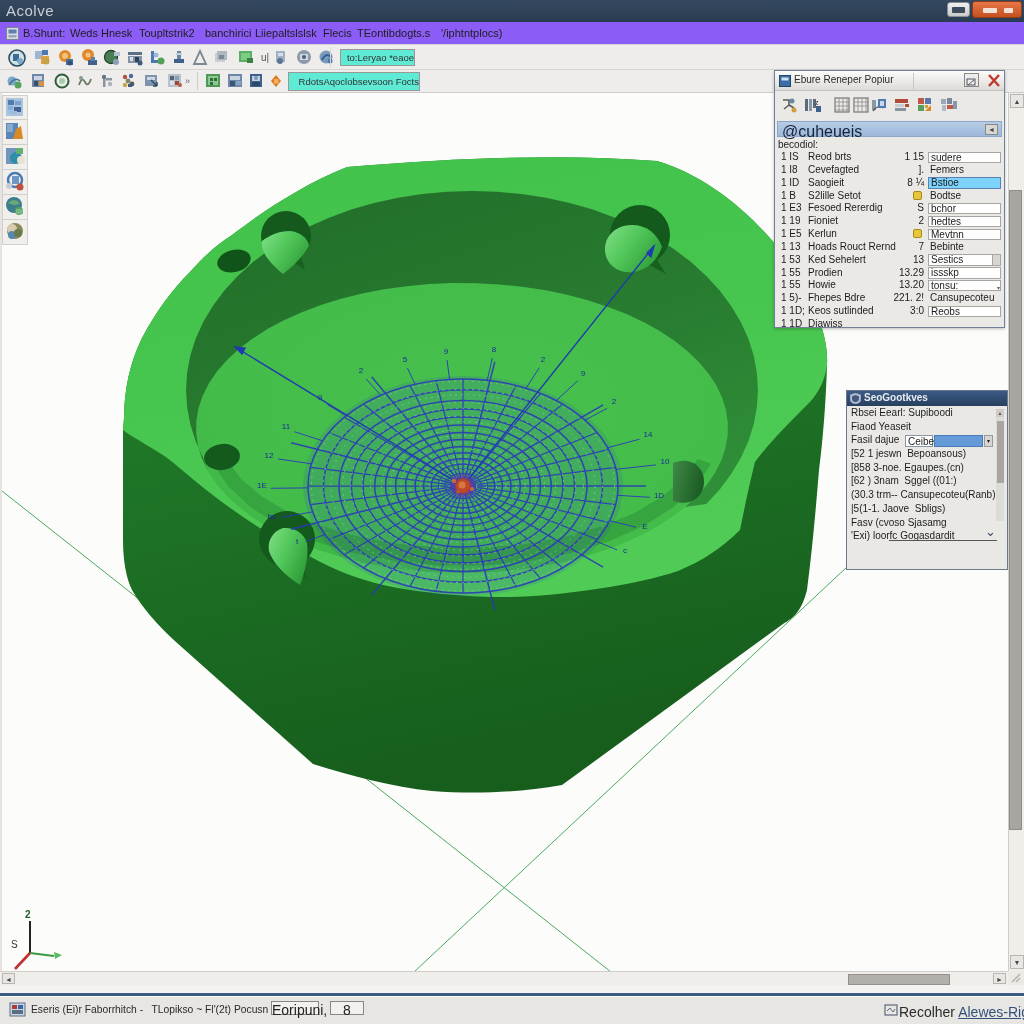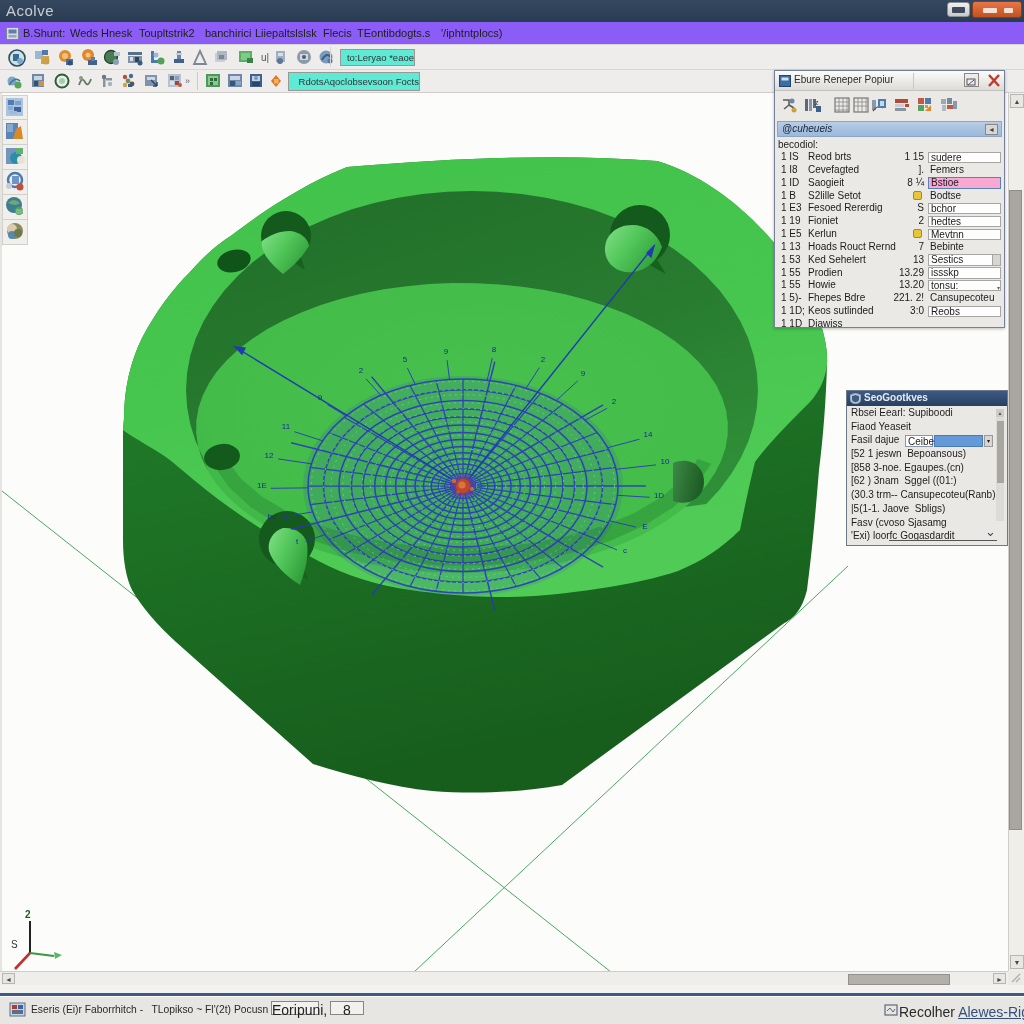--- a/index.html
+++ b/index.html
@@ -30,32 +30,32 @@
   
   #lefttools { left:2px; top:95px; width:27px; }
   .lt-btn { width:26px; height:25px; background:#f0efec; border:1px solid #d2d0cc; border-top:none; position:relative; }
   .lt-btn:first-child { border-top:1px solid #d2d0cc; }
 
   
   #palette { left:774px; top:70px; width:231px; height:258px; background:#ebe9e6; border:1px solid #72809a; box-shadow:0 1px 3px rgba(0,0,0,0.25); }
   #pal-title { position:absolute; left:0; top:0; width:229px; height:20px; background:linear-gradient(#fcfcfb,#dddbd7); border-bottom:1px solid #c4c2be; }
   #pal-title .txt { position:absolute; left:19px; top:3px; font-size:10px; color:#2a2a2a; }
   #pal-bluebar { position:absolute; left:2px; top:50px; width:225px; height:16px; background:linear-gradient(#b7cce6,#9db8da); border:1px solid #8ba6c8; }
-  #pal-bluebar .txt { position:absolute; left:4px; top:1px; font-size:10px; color:#16233a;font-style:italic; }
+  #pal-bluebar .txt { position:absolute; left:4px; top:1px; font-size:16px; color:#16233a; }
   #pal-label { position:absolute; left:3px; top:68px; font-size:10px; color:#222; }
   #pal-rows { position:absolute; left:2px; top:80px; width:227px; }
   .prow { position:relative; height:12.85px; font-size:10px; color:#1b1b1b; }
   .prow .n { position:absolute; left:4px; top:0; }
   .prow .nm { position:absolute; left:31px; top:0; }
   .prow .v { position:absolute; right:80px; top:0; }
   .prow .bx { position:absolute; left:151px; top:0.5px; width:73px; height:11.5px; background:#fefefe; border:1px solid #a8a6a2; font-size:10px; padding-left:2px; line-height:10.5px; color:#1b1b1b; }
   .prow .tx { position:absolute; left:153px; top:0; }
 
   
-  #panel2 { left:846px; top:390px; width:162px; height:156px; background:#e9e8e5; border:1px solid #6c7888; }
+  #panel2 { left:846px; top:390px; width:162px; height:180px; background:#e9e8e5; border:1px solid #6c7888; }
   #p2-title { position:absolute; left:0; top:0; width:160px; height:15px; background:linear-gradient(#3c5a85,#27405f); }
   #p2-title .txt { position:absolute; left:17px; top:1px; font-size:10px; font-weight:bold; color:#e8ecf2; }
   #p2-rows { position:absolute; left:0; top:16px; width:160px; }
   .p2row { position:relative; height:13.7px; font-size:10px; color:#1c1c1c; padding-left:4px; white-space:nowrap; }
 
   
   #vscroll { left:1008px; top:93px; width:16px; height:879px; background:#f0eeea; border-left:1px solid #d0cdc9; }
   #vthumb { position:absolute; left:1009px; top:190px; width:13px; height:640px; background:#a9a6a2; border:1px solid #918e8a; }
   .varrow { position:absolute; left:1px; width:14px; height:14px; background:#e9e7e3; border:1px solid #b9b6b1; font-size:7px; color:#4a4a4a; text-align:center; line-height:14px; }
   #hscroll { left:0; top:971px; width:1008px; height:14px; background:#f0eeea; border-top:1px solid #d0cdc9; }
@@ -572,21 +572,21 @@
       <div class="prow">
         <span class="n">1 I8</span>
         <span class="nm">Cevefagted</span>
         <span class="v">].</span>
         <span class="tx">Femers</span>
       </div>
       <div class="prow">
         <span class="n">1 ID</span>
         <span class="nm">Saogieit</span>
         <span class="v">8 ¼</span>
-        <span class="bx" style="background:#f9a8d4;border-color:#5a82b4">Bstioe</span>
+        <span class="bx" style="background:#7dd3fc;border-color:#5a82b4">Bstioe</span>
       </div>
       <div class="prow">
         <span class="n">1 B</span>
         <span class="nm">S2lille Setot</span>
         <span style="position:absolute;right:82px;top:1px;width:9px;height:9px;background:#e8c53a;border:1px solid #a88a18;border-radius:2px"></span>
         <span class="tx">Bodtse</span>
       </div>
       <div class="prow">
         <span class="n">1 E3</span>
         <span class="nm">Fesoed Rererdig</span>

